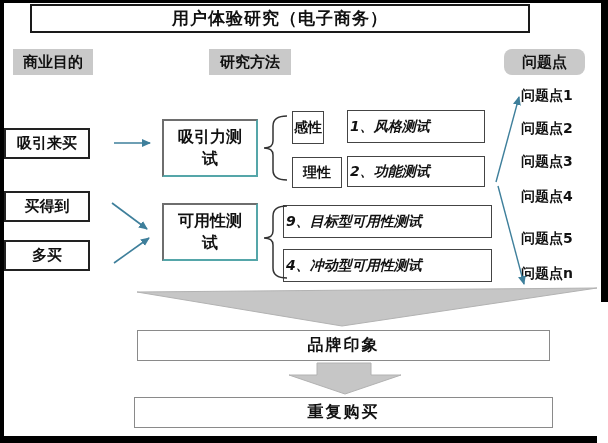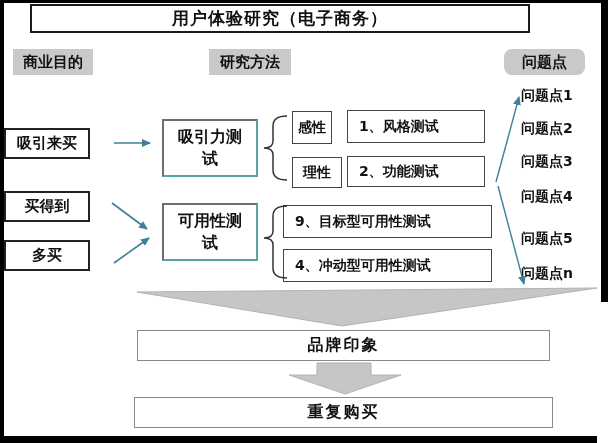--- a/index.html
+++ b/index.html
@@ -26,21 +26,21 @@
     left:162px;width:96px;height:58px;background:#fff;
     border:2px solid;border-color:#6e6e6e #55a6a9 #55a6a9 #6e6e6e;
     display:flex;align-items:center;justify-content:center;text-align:center;
     font-size:16px;font-weight:bold;line-height:1.35;padding:20px 10px;
   }
   .smallbox{
     border:1.5px solid #444;background:#fff;display:flex;align-items:center;
     font-size:14px;font-weight:bold;
   }
   .centered{justify-content:center;}
-  .leftpad{padding-left:11px;}
+  .leftpad{padding-left:2px;font-style:italic;}
   .pp{
     left:521px;width:74px;height:18px;font-size:14px;font-weight:bold;
     display:flex;align-items:center;
   }
   .flowbox{
     border:1.5px solid #8a8a8a;background:#fff;display:flex;align-items:center;justify-content:center;
     font-size:16px;font-weight:bold;letter-spacing:2px;
   }
   svg.overlay{position:absolute;left:0;top:0;pointer-events:none;}
 </style>
@@ -60,21 +60,21 @@
   <div class="abs hdr" style="left:209px;width:82px;">研究方法</div>
   <div class="abs hdr" style="left:504px;width:81px;border-radius:8px;">问题点</div>
 
   <div class="abs goalbox" style="top:128px;">吸引来买</div>
   <div class="abs goalbox" style="top:191px;">买得到</div>
   <div class="abs goalbox" style="top:240px;">多买</div>
 
   <div class="abs testbox" style="top:119px;">吸引力测试</div>
   <div class="abs testbox" style="top:203px;">可用性测试</div>
 
-  <div class="abs smallbox centered" style="left:292px;top:111px;width:40px;height:33px;">感性</div>
+  <div class="abs smallbox centered" style="left:292px;top:111px;width:32px;height:33px;">感性</div>
   <div class="abs smallbox leftpad" style="left:347px;top:110px;width:138px;height:33px;">1、风格测试</div>
   <div class="abs smallbox centered" style="left:292px;top:157px;width:50px;height:31px;">理性</div>
   <div class="abs smallbox leftpad" style="left:347px;top:156px;width:138px;height:31px;">2、功能测试</div>
 
   <div class="abs smallbox leftpad" style="left:283px;top:205px;width:209px;height:33px;">9、目标型可用性测试</div>
   <div class="abs smallbox leftpad" style="left:283px;top:249px;width:209px;height:33px;">4、冲动型可用性测试</div>
 
   <div class="abs pp" style="top:87px;">问题点1</div>
   <div class="abs pp" style="top:120px;">问题点2</div>
   <div class="abs pp" style="top:153px;">问题点3</div>

